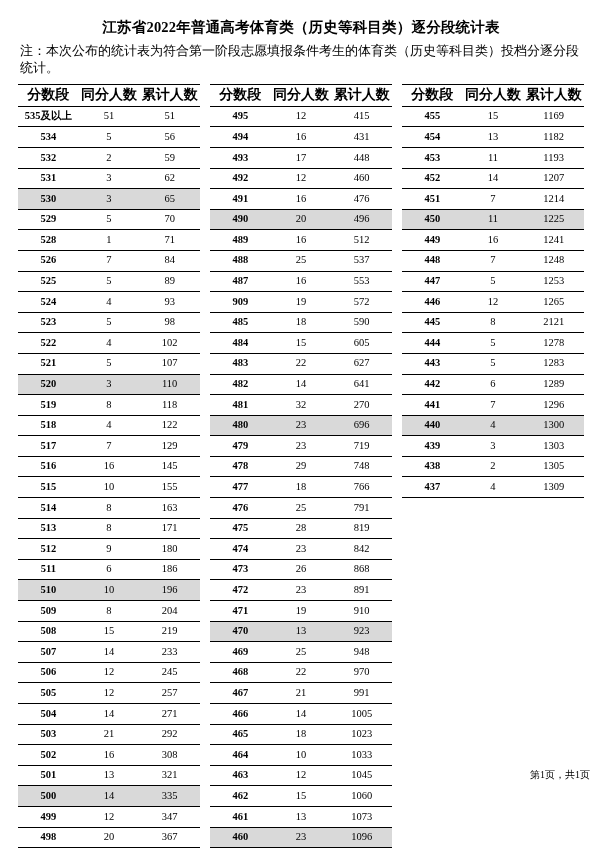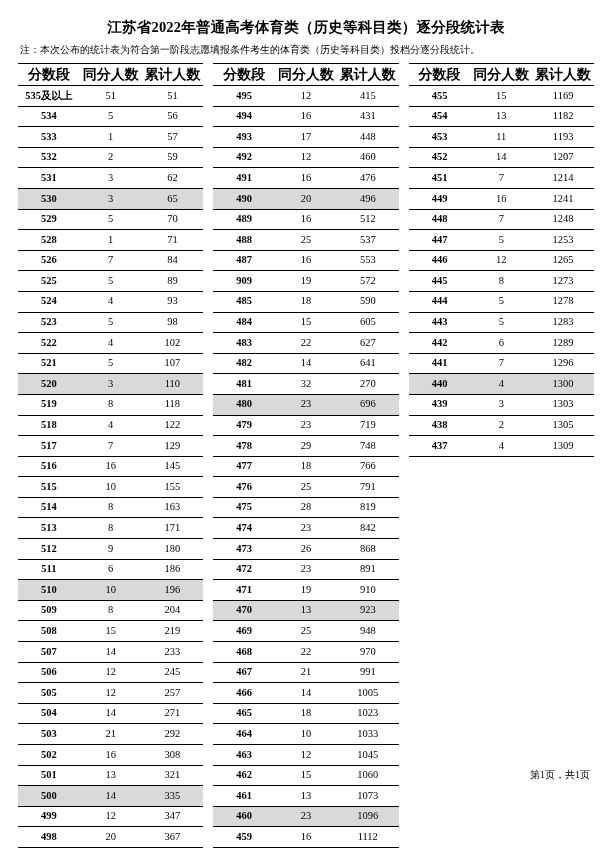--- a/index.html
+++ b/index.html
@@ -12,33 +12,33 @@
     height: 848px;
     font-family: "Liberation Sans", "DejaVu Sans", sans-serif;
     color: #000000;
     position: relative;
     overflow: hidden;
   }
   .page {
     width: 600px;
     height: 792px;
     box-sizing: border-box;
-    padding: 14px 6px 0 18px;
+    padding: 14px 16px 0 18px;
     position: relative;
   }
   .title {
     text-align: center;
     font-size: 14.5px;
     font-weight: bold;
     letter-spacing: 0.2px;
     margin: 4px 0 6px 0;
     font-family: "Liberation Serif", "DejaVu Serif", serif;
   }
   .note {
-    font-size: 10px;
+    font-size: 13px;
     line-height: 1.3;
     margin: 0 2px 7px 2px;
     text-align: left;
     font-family: Liberation Serif, serif;
   }
   .columns {
     display: flex;
     justify-content: space-between;
     align-items: flex-start;
     gap: 10px;
@@ -121,25 +121,20 @@
               <td class="c0">535及以上</td>
               <td class="c1">51</td>
               <td class="c2">51</td>
             </tr>
             <tr>
               <td class="c0">534</td>
               <td class="c1">5</td>
               <td class="c2">56</td>
             </tr>
             <tr>
-              <td class="c0">533</td>
-              <td class="c1">1</td>
-              <td class="c2">57</td>
-            </tr>
-            <tr>
               <td class="c0">532</td>
               <td class="c1">2</td>
               <td class="c2">59</td>
             </tr>
             <tr>
               <td class="c0">531</td>
               <td class="c1">3</td>
               <td class="c2">62</td>
             </tr>
             <tr class="shaded">
@@ -538,20 +533,25 @@
             <tr>
               <td class="c0">452</td>
               <td class="c1">14</td>
               <td class="c2">1207</td>
             </tr>
             <tr>
               <td class="c0">451</td>
               <td class="c1">7</td>
               <td class="c2">1214</td>
             </tr>
+            <tr class="shaded">
+              <td class="c0">450</td>
+              <td class="c1">11</td>
+              <td class="c2">1225</td>
+            </tr>
             <tr>
               <td class="c0">449</td>
               <td class="c1">16</td>
               <td class="c2">1241</td>
             </tr>
             <tr>
               <td class="c0">448</td>
               <td class="c1">7</td>
               <td class="c2">1248</td>
             </tr>
@@ -561,21 +561,21 @@
               <td class="c2">1253</td>
             </tr>
             <tr>
               <td class="c0">446</td>
               <td class="c1">12</td>
               <td class="c2">1265</td>
             </tr>
             <tr>
               <td class="c0">445</td>
               <td class="c1">8</td>
-              <td class="c2">1273</td>
+              <td class="c2">2121</td>
             </tr>
             <tr>
               <td class="c0">444</td>
               <td class="c1">5</td>
               <td class="c2">1278</td>
             </tr>
             <tr>
               <td class="c0">443</td>
               <td class="c1">5</td>
               <td class="c2">1283</td>

